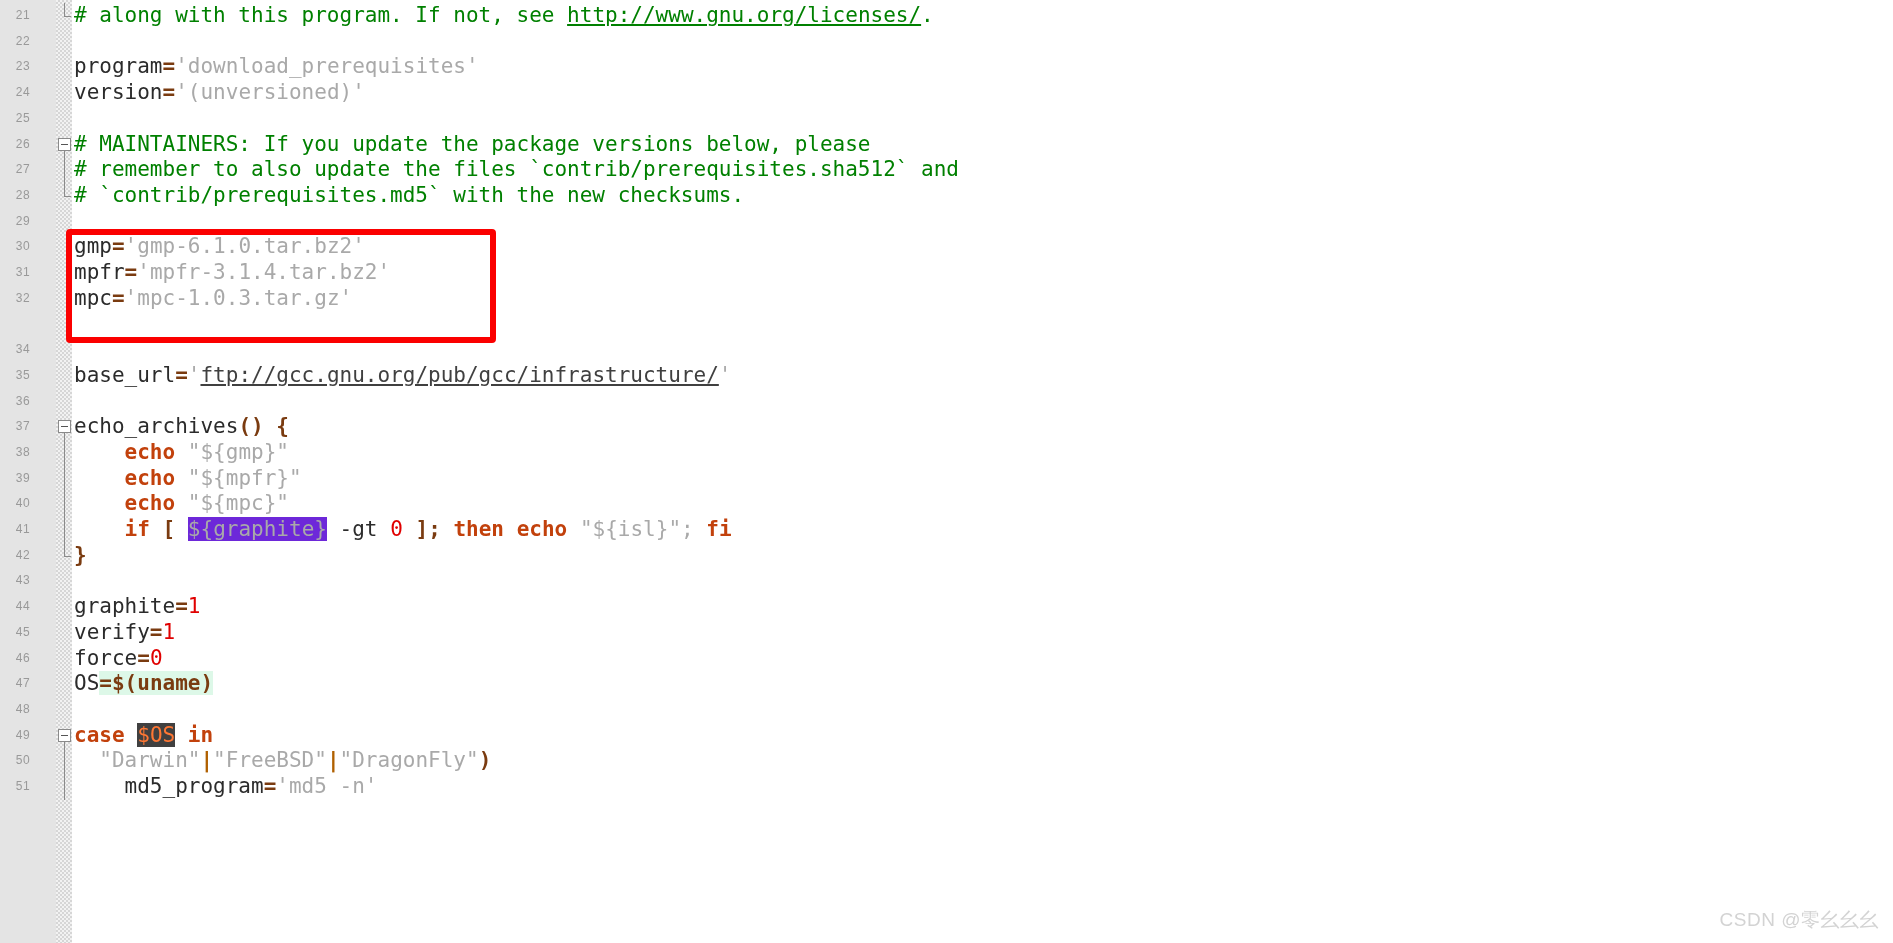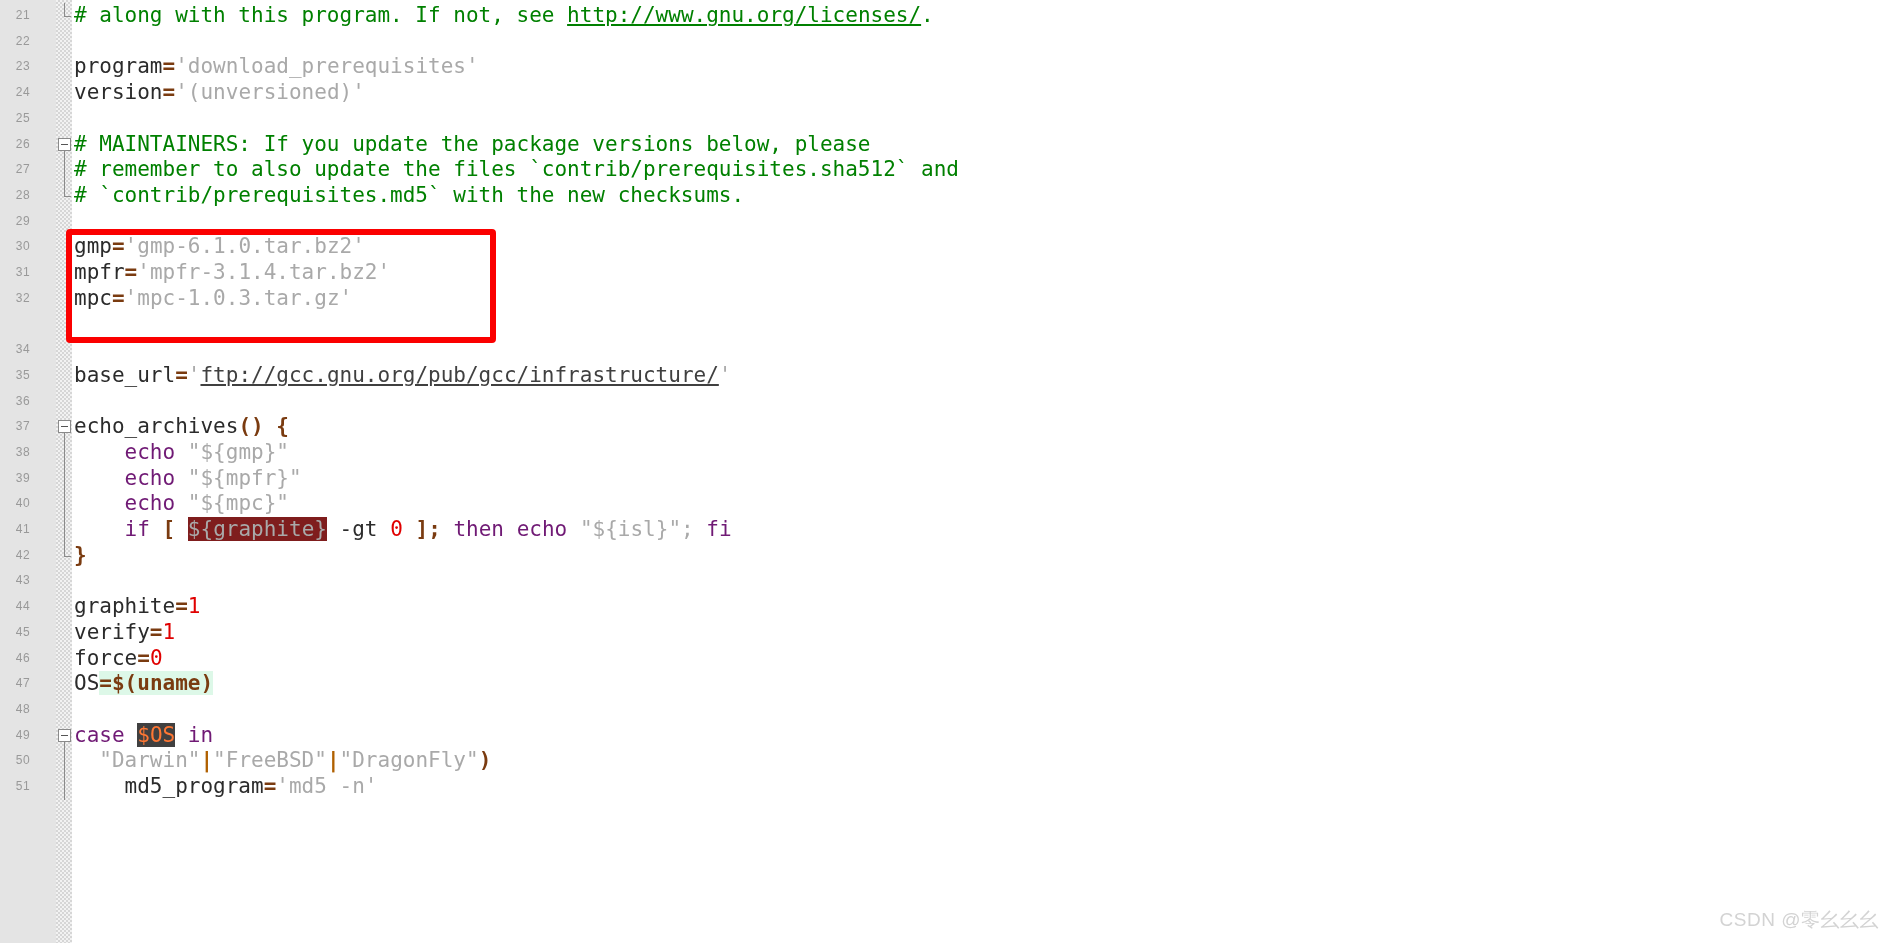--- a/index.html
+++ b/index.html
@@ -73,26 +73,26 @@
     white-space: pre;
   }
 
   
   .cmt     { color: #008000; }
   .cmt-url { color: #008000; text-decoration: underline; }
   .plain   { color: #2b2b2b; }
   .op      { color: #7a3b10; font-weight: bold; }
   .str     { color: #a9a9a9; }
   .str-url { color: #404040; text-decoration: underline; }
-  .kw      { color: #701a75; font-weight: normal; }
+  .kw      { color: #c2410c; font-weight: bold; }
   .num     { color: #e00000; }
   .varorange { color: #ff7733; }
   .pipe    { color: #b06000; font-weight: bold; }
 
-  .hl-cyan  { background: #7f1d1d; }
+  .hl-cyan  { background: #6d28d9; }
   .hl-mint  { background: #ddf8e8; }
   .hl-cream { background: #404040; }
 
   
   .fold-box {
     position: absolute;
     left: 58px;
     width: 13px;
     height: 13px;
     border: 1px solid #8a8a8a;

